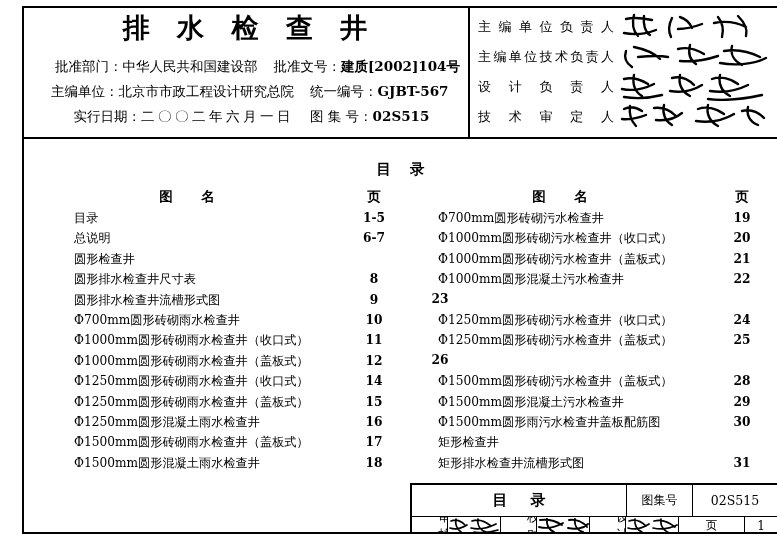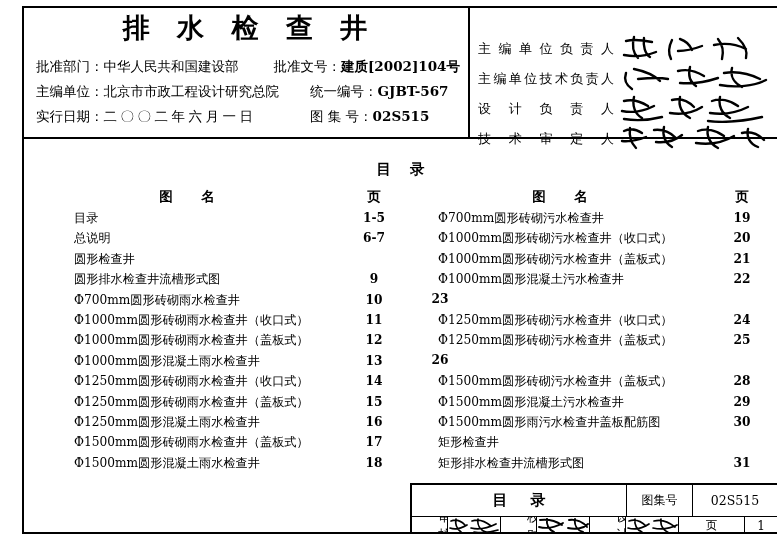--- a/index.html
+++ b/index.html
@@ -76,20 +76,21 @@
     font-size: 13.5px;
   }
   .meta-row {
     display: flex;
     align-items: baseline;
     height: 25px;
   }
   .meta-left {
     width: 258px;
     white-space: nowrap;
+    text-align: right;
   }
   .meta-right {
     white-space: nowrap;
     margin-left: 16px;
   }
   .meta-label { }
   .meta-value { }
   .meta-value.mono {
     font-family: "DejaVu Serif", "Liberation Serif", serif;
     font-weight: bold;
@@ -97,21 +98,20 @@
   .spaced3 { letter-spacing: 3.5px; }
 
   
   .sig-block {
     position: absolute;
     left: 466px;
     top: 12px;
     width: 296px;
     font-family: "DejaVu Serif", "Liberation Serif", serif;
     font-size: 13px;
-    margin-top: 22px;
   }
   .sig-row {
     display: flex;
     align-items: center;
     height: 30px;
   }
   .sig-label {
     width: 142px;
     white-space: nowrap;
     text-align: justify;
@@ -371,38 +371,38 @@
       </div>
     <div class="entry">
         <div class="e-name">总说明</div>
         <div class="e-page">6-7</div>
       </div>
     <div class="entry section">
         <div class="e-name">圆形检查井</div>
         <div class="e-page"></div>
       </div>
     <div class="entry">
+        <div class="e-name">圆形排水检查井尺寸表</div>
+        <div class="e-page">8</div>
+      </div>
+    <div class="entry">
         <div class="e-name">圆形排水检查井流槽形式图</div>
         <div class="e-page">9</div>
       </div>
     <div class="entry">
         <div class="e-name">Φ700mm圆形砖砌雨水检查井</div>
         <div class="e-page">10</div>
       </div>
     <div class="entry">
         <div class="e-name">Φ1000mm圆形砖砌雨水检查井（收口式）</div>
         <div class="e-page">11</div>
       </div>
     <div class="entry">
         <div class="e-name">Φ1000mm圆形砖砌雨水检查井（盖板式）</div>
         <div class="e-page">12</div>
-      </div>
-    <div class="entry">
-        <div class="e-name">Φ1000mm圆形混凝土雨水检查井</div>
-        <div class="e-page">13</div>
       </div>
     <div class="entry">
         <div class="e-name">Φ1250mm圆形砖砌雨水检查井（收口式）</div>
         <div class="e-page">14</div>
       </div>
     <div class="entry">
         <div class="e-name">Φ1250mm圆形砖砌雨水检查井（盖板式）</div>
         <div class="e-page">15</div>
       </div>
     <div class="entry">

